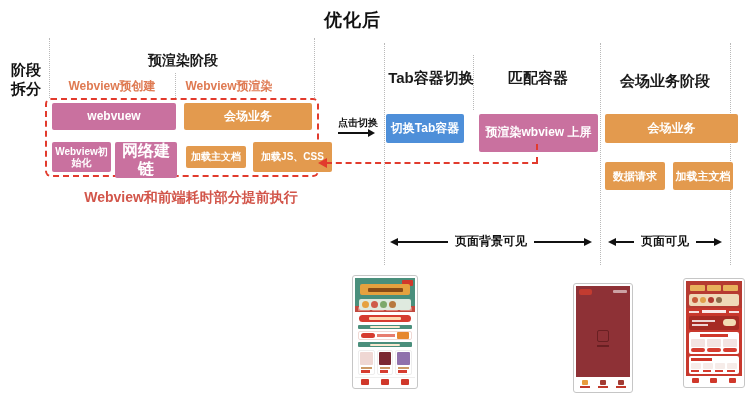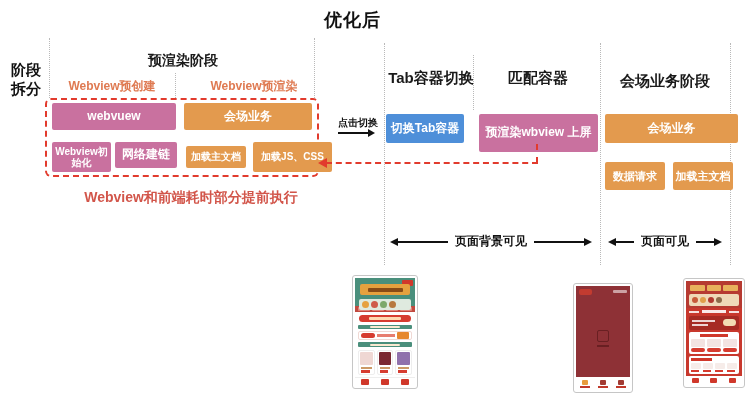--- a/index.html
+++ b/index.html
@@ -149,31 +149,31 @@
   <div class="vguide" style="left:49px;  top:38px; height:60px;"></div>
   <div class="vguide" style="left:175px; top:73px; height:25px;"></div>
   <div class="vguide" style="left:314px; top:38px; height:60px;"></div>
   <div class="vguide" style="left:384px; top:43px; height:222px;"></div>
   <div class="vguide" style="left:473px; top:55px; height:55px;"></div>
   <div class="vguide" style="left:600px; top:43px; height:222px;"></div>
   <div class="vguide" style="left:730px; top:43px; height:222px;"></div>
 
   <div class="hdr" style="left:123px; top:52px; width:120px; font-size:14px;">预渲染阶段</div>
   <div class="subhdr" style="left:62px; top:78px; width:100px;">Webview预创建</div>
-  <div class="subhdr" style="left:204px; top:78px; width:100px;text-align:center;">Webview预渲染</div>
+  <div class="subhdr" style="left:179px; top:78px; width:100px;text-align:center;">Webview预渲染</div>
   <div class="hdr" style="left:381px; top:69px; width:100px;">Tab容器切换</div>
   <div class="hdr" style="left:488px; top:69px; width:100px;">匹配容器</div>
   <div class="hdr" style="left:615px; top:72px; width:100px;">会场业务阶段</div>
 
   <div class="dashed-group"></div>
 
   <div class="box pink" style="left:52px;  top:103px; width:124px; height:27px; font-size:12px;">webvuew</div>
   <div class="box orange" style="left:184px; top:103px; width:128px; height:27px; font-size:12px;">会场业务</div>
   <div class="box pink" style="left:52px;  top:142px; width:59px;  height:30px; font-size:10px; padding:0 2px;">Webview初始化</div>
-  <div class="box pink" style="left:115px; top:142px; width:62px;  height:26px; font-size:12px;">网络建链</div>
+  <div class="box pink" style="left:115px; top:142px; width:62px;  height:36px; font-size:16px;">网络建链</div>
   <div class="box orange" style="left:186px; top:146px; width:60px;  height:22px; font-size:10px;">加载主文档</div>
   <div class="box orange" style="left:253px; top:142px; width:79px;  height:30px; font-size:10px; padding:12px 4px;">加载JS、CSS</div>
 
   <div class="caption">Webview和前端耗时部分提前执行</div>
 
   <div class="click-label">点击切换</div>
   <div class="click-arrow-line"></div>
   <div class="click-arrow-head"></div>
 
   <div class="box blue" style="left:386px; top:114px; width:78px; height:29px; font-size:12px;">切换Tab容器</div>

